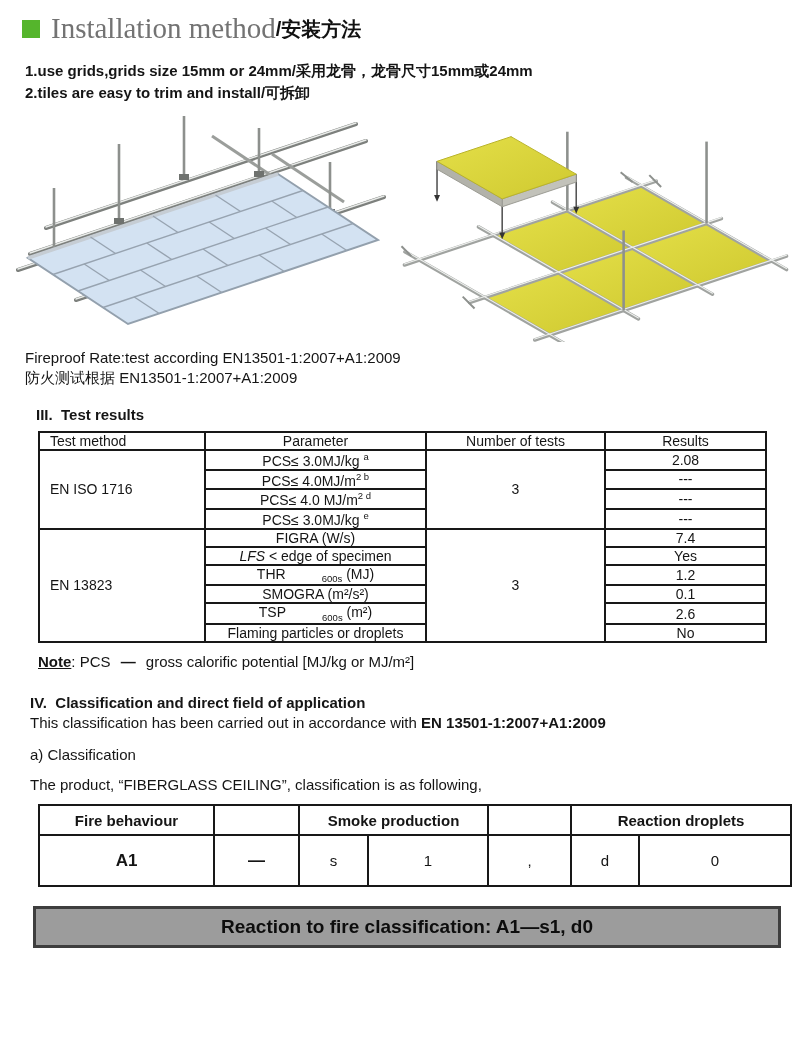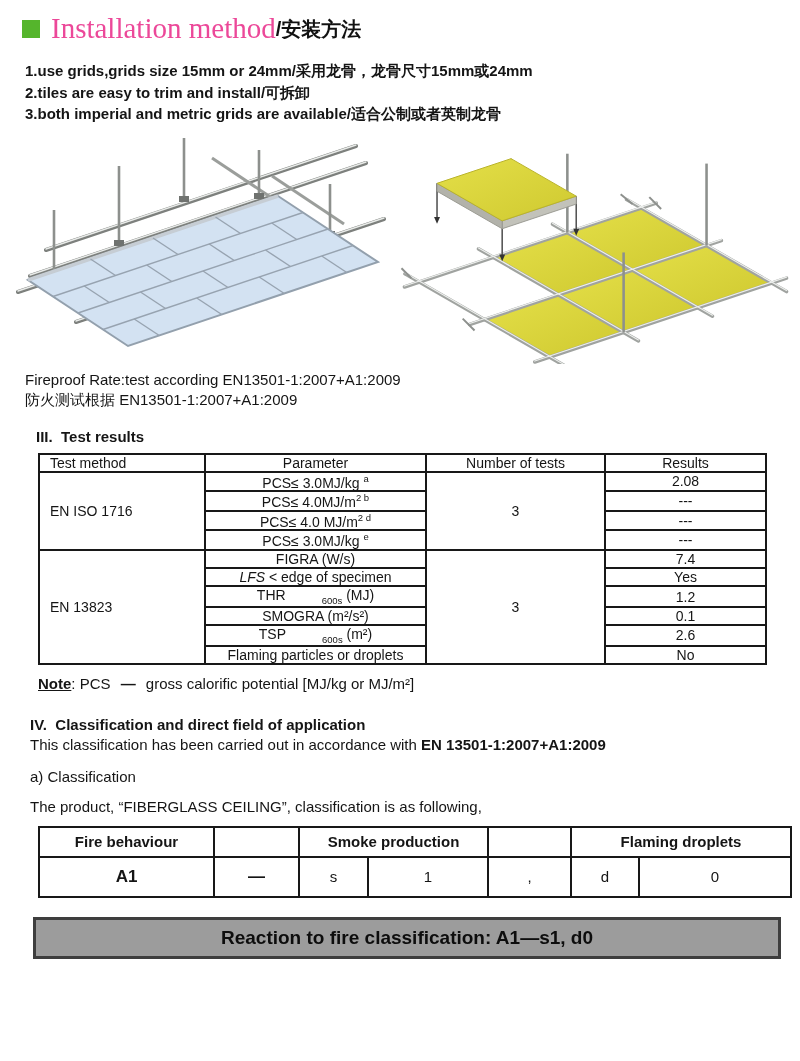--- a/index.html
+++ b/index.html
@@ -5,21 +5,21 @@
   * { margin:0; padding:0; box-sizing:border-box; }
   html,body { background:#ffffff; }
   .page {
     position:relative; width:800px; height:1061px; background:#ffffff;
     font-family:"Liberation Sans","DejaVu Sans",sans-serif; color:#151515;
     overflow:hidden;
   }
   
   .title-row { display:flex; align-items:center; padding:14px 0 0 22px; }
   .bullet { width:18px; height:18px; background:#55b52c; margin-right:11px; flex:0 0 auto; }
-  .title-en { font-family:"Liberation Serif","DejaVu Serif",serif; font-size:29px; color:#ec4899; line-height:1; }
+  .title-en { font-family:"Liberation Serif","DejaVu Serif",serif; font-size:29px; color:#737373; line-height:1; }
   .title-zh { font-size:20px; font-weight:bold; color:#111; line-height:1; }
   
   .intro { margin:17px 0 0 25px; font-size:15px; font-weight:bold; line-height:21.5px; }
   
   .diagrams { display:flex; margin-top:7px; height:232px; }
   .diagrams svg { display:block; }
   .diag-left { margin-left:16px; }
   .diag-right { margin-left:8px; }
   
   .fireproof { margin:6px 0 0 25px; font-size:15px; line-height:20px; }
@@ -42,21 +42,21 @@
   .note b.dash { padding:0 6px; }
   
   .sec4-heading { margin:24px 0 0 30px; font-size:15px; font-weight:bold; }
   .sec4-line { margin:3px 0 0 30px; font-size:15px; }
   .sec4-sub { margin:15px 0 0 30px; font-size:15px; }
   .sec4-product { margin:13px 0 0 30px; font-size:15px; }
   
   .class-table { margin:11px 0 0 38px; }
   .class-table th, .class-table td { border:2px solid #181818; text-align:center; }
   .class-table th { font-size:15px; font-weight:bold; height:30px; }
-  .class-table td { font-size:15px; height:40px; }
+  .class-table td { font-size:15px; height:51px; }
   .class-table td.strong { font-weight:bold; font-size:17px; }
   
   .banner {
     margin:19px 0 0 33px; width:748px; height:42px; background:#9c9c9c;
     border:3px solid #3e3e3e; display:flex; align-items:center; justify-content:center;
     font-size:19px; font-weight:bold; color:#0d0d0d;
   }
 </style>
 </head>
 <body>
@@ -65,21 +65,20 @@
 
   <div class="title-row">
     <span class="bullet"></span>
     <span class="title-en">Installation method</span>
       <span class="title-zh">/安装方法</span>
   </div>
 
   <div class="intro">
     <div>1.use grids,grids size 15mm or 24mm/采用龙骨，龙骨尺寸15mm或24mm</div>
     <div>2.tiles are easy to trim and install/可拆卸</div>
-    <div>3.both imperial and metric grids are available/适合公制或者英制龙骨</div>
   </div>
 
   <div class="diagrams">
 
     <svg class="diag-left" width="375" height="232" viewBox="0 0 375 232">
 
       <g>
         <g stroke="#7d807d" stroke-width="4" stroke-linecap="round">
           <line x1="30" y1="118" x2="340" y2="14"></line>
           <line x1="14" y1="144" x2="350" y2="31"></line>
@@ -300,21 +299,21 @@
       <col style="width:83px">
         <col style="width:68px">
         <col style="width:152px">
     </colgroup>
     <tbody>
         <tr>
       <th>Fire behaviour</th>
       <th></th>
       <th colspan="2">Smoke production</th>
       <th></th>
-      <th colspan="2">Flaming droplets</th>
+      <th colspan="2">Reaction droplets</th>
     </tr>
     <tr>
       <td class="strong">A1</td>
       <td class="strong">—</td>
       <td>s</td>
       <td>1</td>
       <td>,</td>
       <td>d</td>
       <td>0</td>
     </tr>

